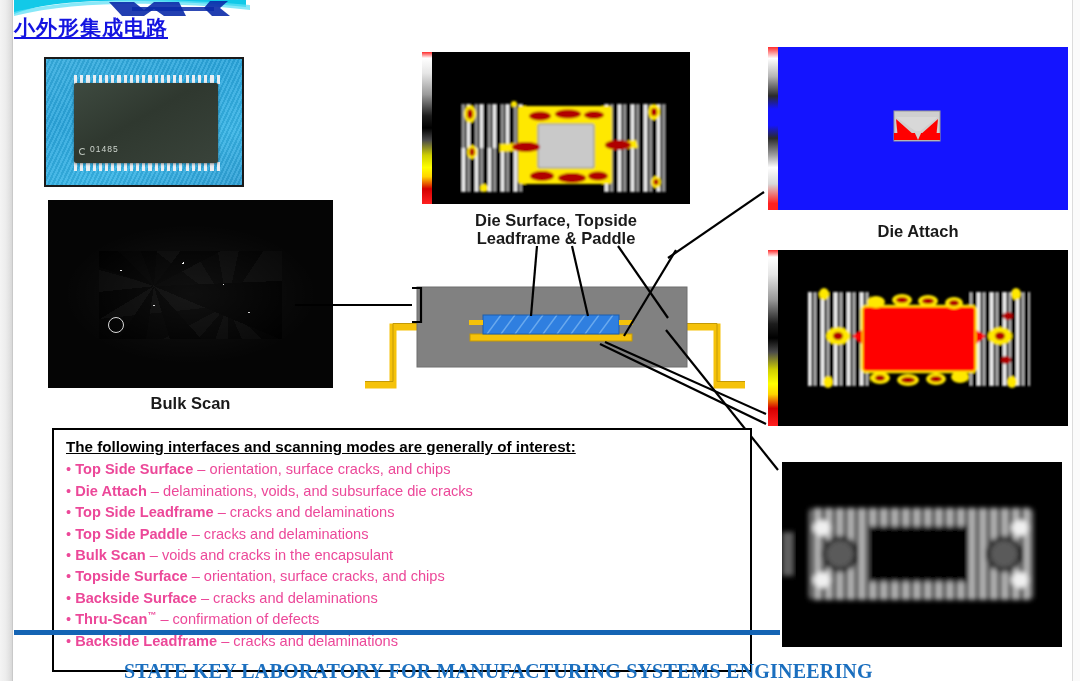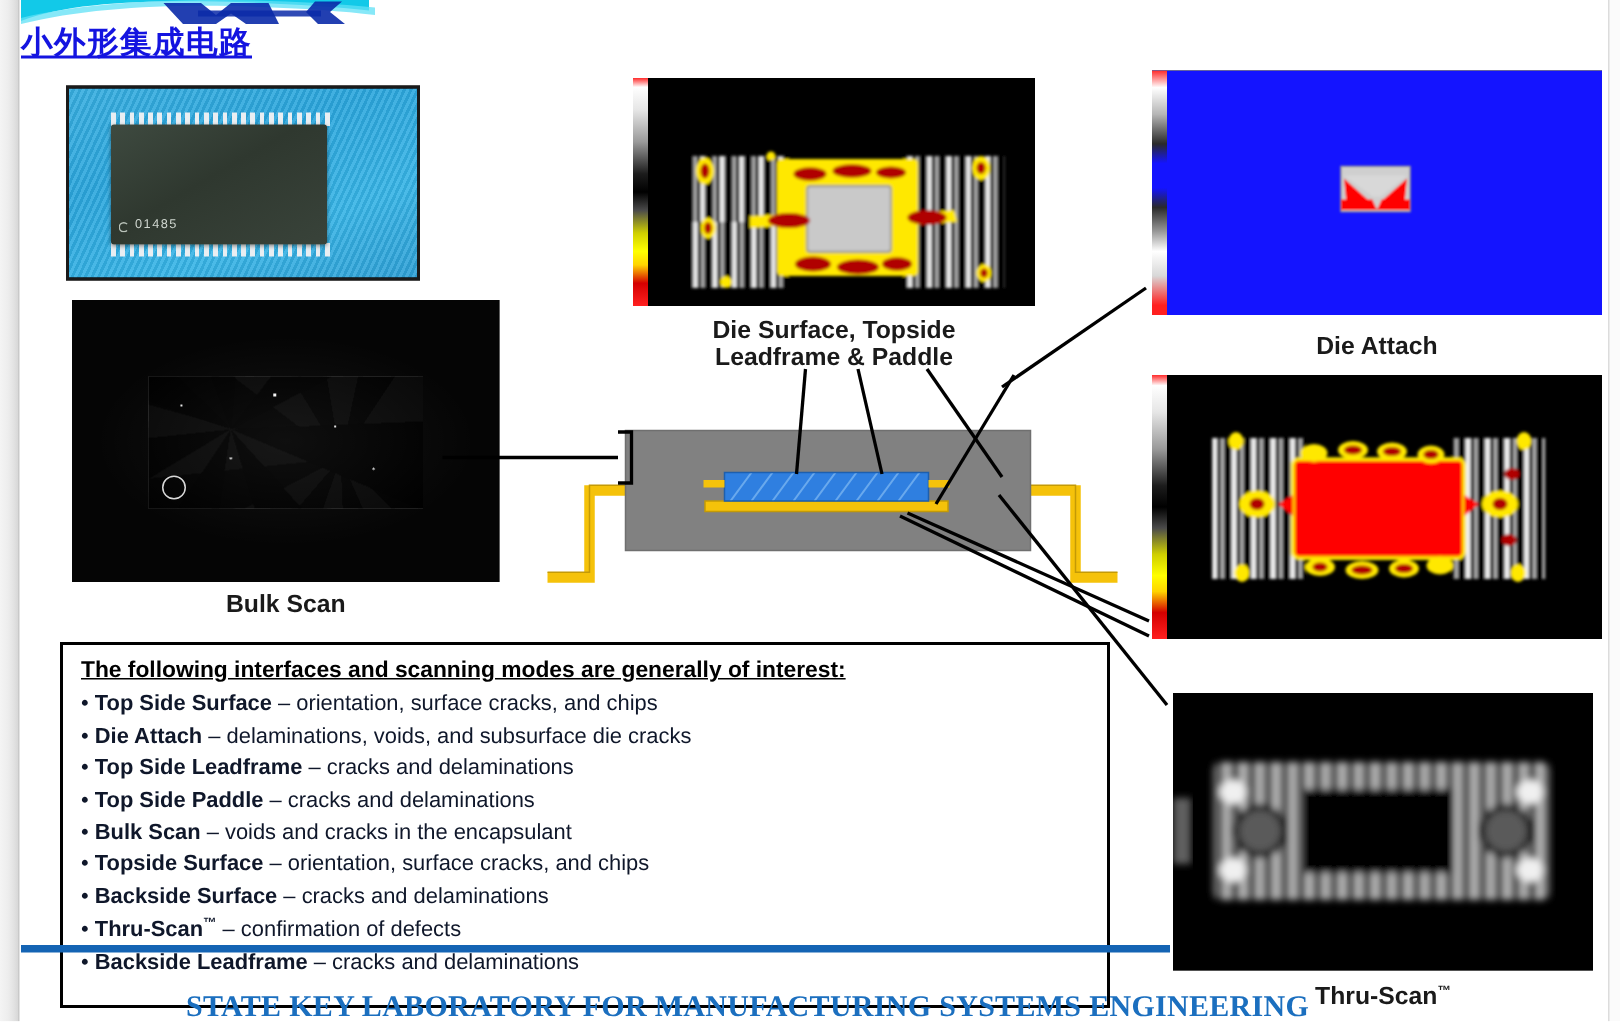--- a/index.html
+++ b/index.html
@@ -48,21 +48,21 @@
   .imgbox.border-dark { border: 2px solid #1a1a1a; }
 
   .caption {
     position: absolute;
     font-size: 16.5px; font-weight: 700; color: #1a1a1a;
     text-align: center; white-space: nowrap;
   }
   .caption.two-line { white-space: normal; line-height: 1.12; }
 
   
-  #photo-chip { left: 44px; top: 57px; width: 236px; height: 130px; }
+  #photo-chip { left: 44px; top: 57px; width: 200px; height: 130px; }
   .chip-bg {
     position:absolute; inset:0;
     background:
       repeating-linear-gradient(115deg, rgba(255,255,255,.10) 0 2px, rgba(0,0,0,.06) 2px 4px),
       linear-gradient(160deg,#37aee0 0%,#2ba6dd 35%,#37b4e6 70%,#2ea0d6 100%);
   }
   .chip-body {
     position:absolute; left:28px; top:24px; width:144px; height:80px;
     background: linear-gradient(150deg,#3e4a40 0%,#2f382f 45%,#39433a 100%);
     border-radius: 2px;
@@ -139,30 +139,30 @@
   }
 
   
   #cross-section { position:absolute; left:355px; top:282px; width:400px; height:120px; }
 
   
   #leaders { position:absolute; left:0; top:0; width:1080px; height:681px; pointer-events:none; }
 
   
   #info-box {
-    position:absolute; left:40px; top:428px; width:700px; height:244px;
+    position:absolute; left:52px; top:428px; width:700px; height:244px;
     background:#ffffff; border:2.5px solid #000000;
   }
   #info-box .inner { padding: 8px 12px 0 12px; }
   .info-head {
     font-size: 15.2px; font-weight: 700; color:#000;
     text-decoration: underline; margin-bottom: 3px; line-height:1.2;
   }
   .info-line {
-    font-size: 14.6px; color:#0f172a; line-height: 1.47; white-space:nowrap;
+    font-size: 14.6px; color:#ec4899; line-height: 1.47; white-space:nowrap;
   }
   .info-line b { font-weight: 700; }
   .info-line .dash { font-weight: 400; }
   sup.tm { font-size: 9px; vertical-align: super; }
 
   
   .footer-rule {
     position:absolute; left:14px; top:630px; width:766px; height:5px;
     background:#1464b4;
   }
@@ -354,23 +354,20 @@
         <circle cx="58" cy="92" r="16" fill="#5a5a5a" stroke="#141414" stroke-width="4"></circle>
         <circle cx="222" cy="92" r="16" fill="#5a5a5a" stroke="#141414" stroke-width="4"></circle>
         <ellipse cx="40" cy="66" rx="9" ry="8" fill="#f0f0f0"></ellipse>
         <ellipse cx="40" cy="118" rx="9" ry="8" fill="#f0f0f0"></ellipse>
         <ellipse cx="238" cy="66" rx="9" ry="8" fill="#f0f0f0"></ellipse>
         <ellipse cx="238" cy="118" rx="9" ry="8" fill="#f0f0f0"></ellipse>
       </g>
       <rect x="0" y="70" width="12" height="44" fill="#5f5f5f" filter="url(#sb4)"></rect>
     </svg>
   </div>
-  <div class="caption" style="left:782px; top:655px; width:280px;">
-    <span>Thru-Scan</span><sup class="tm">™</sup>
-  </div>
 
   <svg id="cross-section" viewBox="0 0 400 120">
 
     <g stroke="#f5c20a" stroke-width="7" fill="none" stroke-linejoin="miter">
       <path d="M130,45 L44,45 L44,103 L16,103" transform="translate(-6,0)"></path>
       <path d="M270,45 L356,45 L356,103 L384,103" transform="translate(6,0)"></path>
     </g>
     <g stroke="#c49a06" stroke-width="1" fill="none">
       <path d="M124,41.5 L38,41.5 L38,99.5 L10,99.5"></path>
       <path d="M276,41.5 L362,41.5 L362,99.5 L390,99.5"></path>

